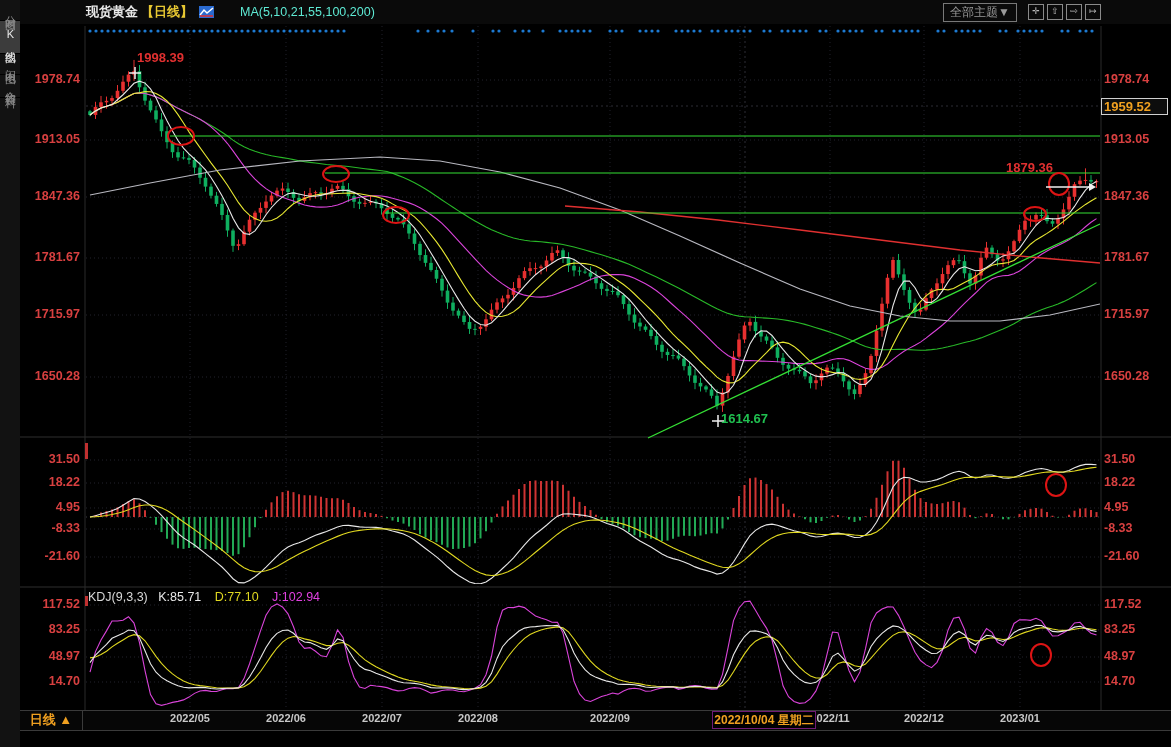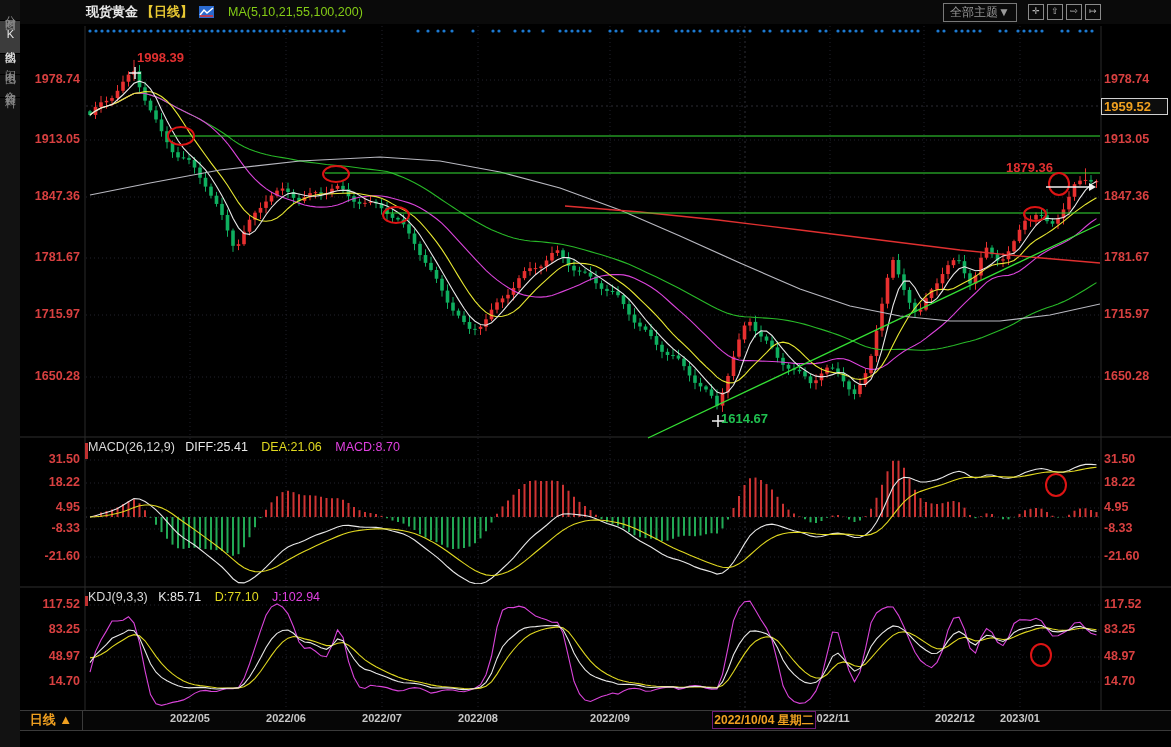--- a/index.html
+++ b/index.html
@@ -10,21 +10,21 @@
   .side-tab{width:20px;display:flex;align-items:center;justify-content:center;
             writing-mode:vertical-rl;text-orientation:upright;
             color:#8a8a8a;font-size:11px;padding:7px 0;letter-spacing:2px;cursor:pointer;
             border-bottom:1px solid #000;}
   .side-tab.active{background:#3c3c3c;color:#e8e8e8;}
   
   #topbar{position:absolute;left:20px;top:0;width:1151px;height:24px;background:#0a0a0a;
           display:flex;align-items:center;z-index:7;font-size:12.5px;white-space:nowrap;}
   #topbar .title{color:#e8e8e8;font-weight:bold;margin-left:66px;font-size:13px;}
   #topbar .period{color:#e8c832;font-weight:bold;margin-left:3px;font-size:13px;}
-  #topbar .ma-param{color:#84cc16;margin-left:13px;}
+  #topbar .ma-param{color:#5eead4;margin-left:25px;}
   .ma-val{position:relative;margin-left:14px;}
   .circle-overlay{position:absolute;top:-4px;bottom:-4px;left:-9px;right:-9px;
                   border:2px solid #dd1414;border-radius:50%;pointer-events:none;}
   #theme-btn{margin-left:auto;border:1px solid #787878;color:#9a9a9a;padding:0 6px;
              height:17px;line-height:17px;font-size:12px;cursor:pointer;}
   .tool-btn{width:14px;height:14px;border:1px solid #8a8a8a;color:#b8b8b8;font-size:9px;
             line-height:13px;text-align:center;margin-left:3px;cursor:pointer;}
   #tool-icons{display:flex;margin:0 70px 0 8px;}
   
   .axlab{position:absolute;color:#d84040;font-size:12.5px;font-weight:bold;z-index:4;}
@@ -847,26 +847,20 @@
         <line x1="1046" y1="187" x2="1092" y2="187" stroke="#f0f0f0" stroke-width="1.5"></line>
         <polygon points="1096,187 1089,183 1089,191" fill="#f0f0f0"></polygon>
         <rect x="85" y="443" width="3" height="16" fill="#c03030"></rect>
         <rect x="85" y="596" width="3" height="10" fill="#c03030"></rect>
       </g>
     </svg>
 
   <div id="labels-left"></div>
   <div id="labels-right"></div>
 
-  <div class="phead" style="top:440px">
-    <span class="p">MACD(26,12,9)</span>
-    <span class="w">DIFF:25.41</span>
-    <span class="y">DEA:21.06</span>
-    <span class="m">MACD:8.70</span>
-  </div>
   <div class="phead" style="top:590px">
     <span class="p">KDJ(9,3,3)</span>
     <span class="w">K:85.71</span>
     <span class="y">D:77.10</span>
     <span class="m">J:102.94</span>
   </div>
 
   <div class="ann" id="ann-peak" style="left: 137px; top: 50px; color: rgb(224, 48, 48);">1998.39</div>
   <div class="ann" id="ann-high" style="left: 1006px; top: 160px; color: rgb(224, 48, 48);">1879.36</div>
   <div class="ann" id="ann-low" style="left: 721px; top: 411px; color: rgb(32, 192, 80);">1614.67</div>
@@ -877,21 +871,21 @@
   <div id="date-row">
     <div id="period-cell">日线 ▲</div>
     <div id="date-labels">
         <div class="dlab" style="left: 170px;">2022/05</div>
         <div class="dlab" style="left: 266px;">2022/06</div>
         <div class="dlab" style="left: 362px;">2022/07</div>
         <div class="dlab" style="left: 458px;">2022/08</div>
         <div class="dlab" style="left: 590px; text-align: right;">2022/09</div>
         <div class="dlab" style="left: 720px;">2022/10</div>
         <div class="dlab" style="left: 810px;">2022/11</div>
-        <div class="dlab" style="left: 935px; text-align: center;">2022/12</div>
+        <div class="dlab" style="left: 904px; text-align: center;">2022/12</div>
         <div class="dlab" style="left: 1000px;">2023/01</div>
       </div>
   </div>
 
 <div class="axlab left" style="top: 10px;">2044.44</div>
     <div class="axlab right" style="top: 10px;">2044.44</div>
     <div class="axlab left" style="top: 72px;">1978.74</div>
     <div class="axlab right" style="top: 72px;">1978.74</div>
     <div class="axlab left" style="top: 132px;">1913.05</div>
     <div class="axlab right" style="top: 132px;">1913.05</div>

